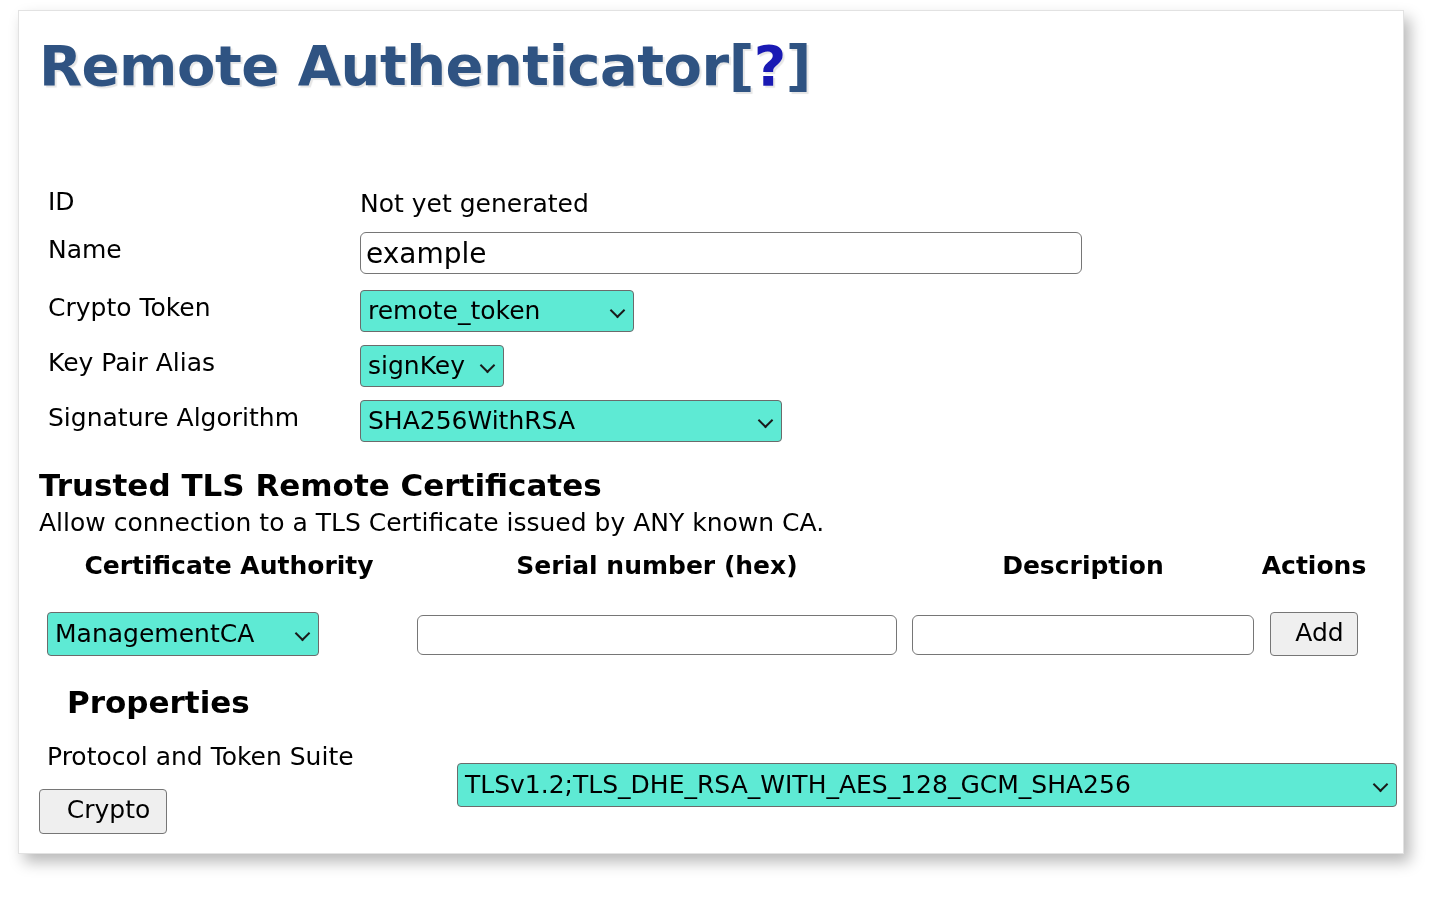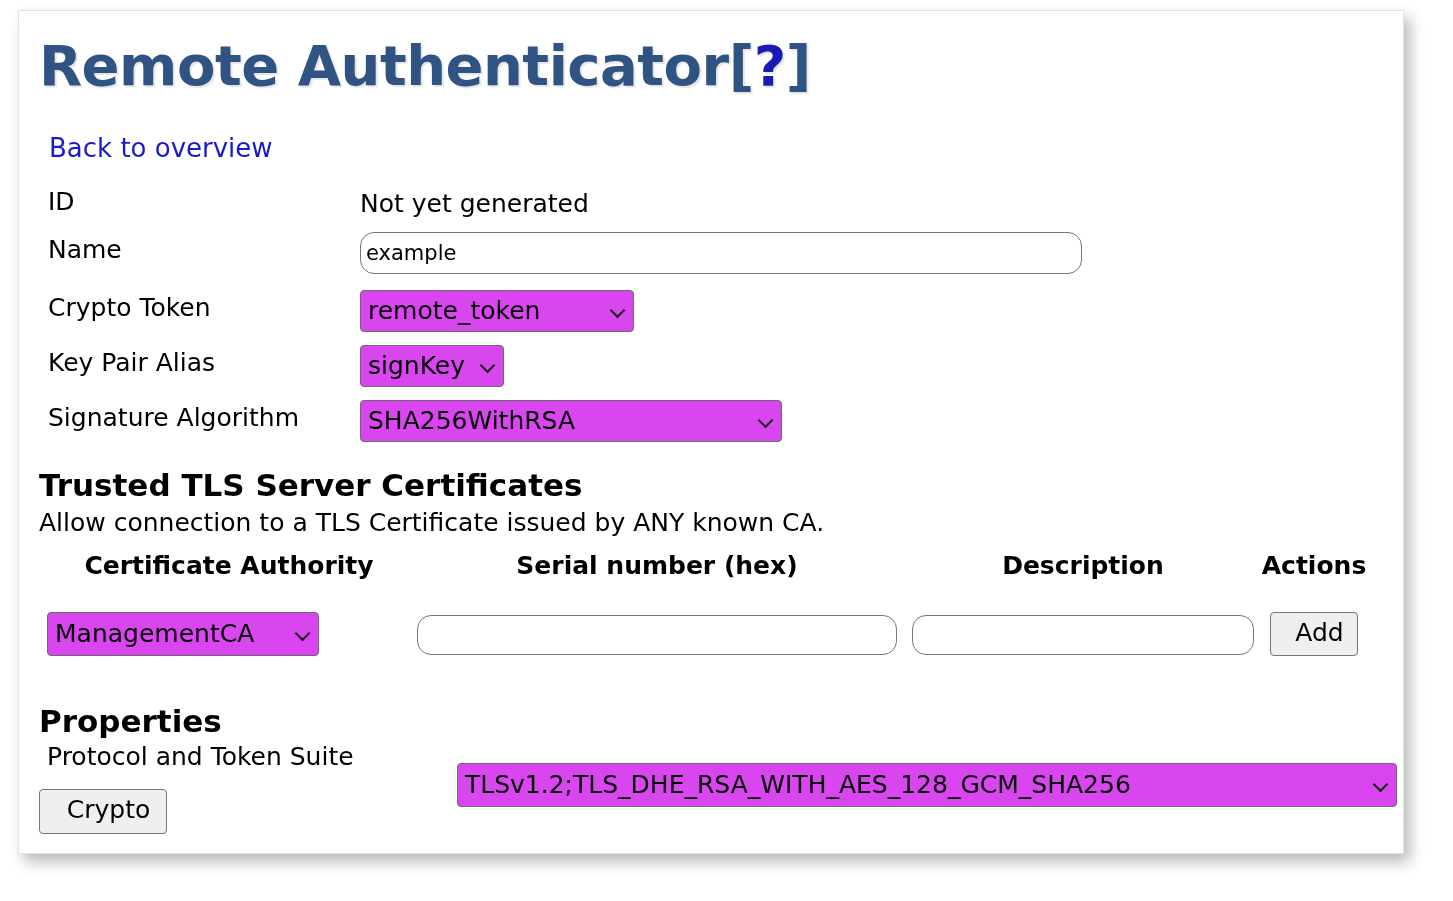--- a/index.html
+++ b/index.html
@@ -85,40 +85,40 @@
   }
   .static-value {
     font-size: 25px;
     color: #000;
     white-space: nowrap;
   }
 
   
   input.txt {
     font-family: "DejaVu Sans", sans-serif;
-    font-size: 21px;
+    font-size: 28px;
     color: #000;
     padding: 1px 5px;
     border: 1px solid #767676;
-    border-radius: 14px;
+    border-radius: 6px;
     background: #fff;
     box-sizing: border-box;
     outline: none;
   }
 
   
   .sel {
     display: inline-flex;
     align-items: center;
     justify-content: space-between;
     font-size: 25px;
     color: #000;
     border: 1px solid #6b6b6b;
     border-radius: 4px;
-    background: #d946ef;
+    background: #5eead4;
     box-sizing: border-box;
     padding: 2px 7px 3px 7px;
     cursor: pointer;
     white-space: nowrap;
   }
   .sel .sel-text { line-height: 1.1; }
   .sel .chev {
     display: inline-block;
     margin-left: 10px;
     width: 15px;
@@ -182,21 +182,20 @@
 </head>
 <body>
 
 <div id="page-card">
   <div id="page-inner">
 
     <div class="page-title">
       <span>Remote Authenticator</span><span class="help">[</span><span class="help-mark">?</span><span class="help">]</span>
     </div>
 
-    <a class="back-link" href="#">Back to overview</a>
 
     <div class="field-row" style="top:174px;">
       <span class="field-label" style="top:4px;">ID</span>
       <span class="field-control static-value" style="top:4px;">Not yet generated</span>
     </div>
 
     <div class="field-row" style="top:221px;">
       <span class="field-label" style="top:5px;">Name</span>
       <span class="field-control" style="top:0px;">
         <input class="txt" type="text" style="width: 722px; height: 42px;" value="example">
@@ -226,21 +225,21 @@
     <div class="field-row" style="top:389px;">
       <span class="field-label" style="top:5px;">Signature Algorithm</span>
       <span class="field-control" style="top:0px;">
         <span class="sel" style="width:422px;height:42px;">
           <span class="sel-text">SHA256WithRSA</span>
           <span class="chev"></span>
         </span>
       </span>
     </div>
 
-    <div class="section-heading" style="top:456px;">Trusted TLS Server Certificates</div>
+    <div class="section-heading" style="top:456px;">Trusted TLS Remote Certificates</div>
     <div class="section-sub" style="top:497px;">Allow connection to a TLS Certificate issued by ANY known CA.</div>
 
     <div class="col-head" style="left:20px;  top:540px; width:380px;">Certificate Authority</div>
     <div class="col-head" style="left:893px; top:540px; width:342px;">Description</div>
     <div class="col-head" style="left:398px; top:540px; width:480px;">Serial number (hex)</div>
     <div class="col-head" style="left:1240px;top:540px; width:110px;">Actions</div>
 
     <div style="position:absolute; left:0; top:601px; height:44px;">
       <span style="position:absolute; left:28px; top:0;">
         <span class="sel" style="width:272px;height:44px;">
@@ -249,21 +248,21 @@
         </span>
       </span>
 
       <input class="txt" type="text" style="position: absolute; left: 398px; top: 3px; width: 480px; height: 40px;" placeholder="">
 
       <input class="txt" type="text" style="position: absolute; left: 893px; top: 3px; width: 342px; height: 40px;" placeholder="">
 
       <button class="btn" style="position:absolute; left:1251px; top:0px; width:88px; height:44px;">Add</button>
     </div>
 
-    <div class="section-heading" style="top:692px;">Properties</div>
+    <div class="section-heading" style="top:673px;margin-left:28px;">Properties</div>
 
     <div style="position:absolute; left:0; top:725px; height:46px;">
       <span style="position:absolute; left:28px; top:6px; font-size:25px; color:#000; white-space:nowrap;">Protocol and Token Suite</span>
       <span style="position:absolute; left:438px; top:0;">
         <span class="sel" style="width:940px;height:44px;margin-top:27px;">
           <span class="sel-text">TLSv1.2;TLS_DHE_RSA_WITH_AES_128_GCM_SHA256</span>
           <span class="chev"></span>
         </span>
       </span>
     </div>

